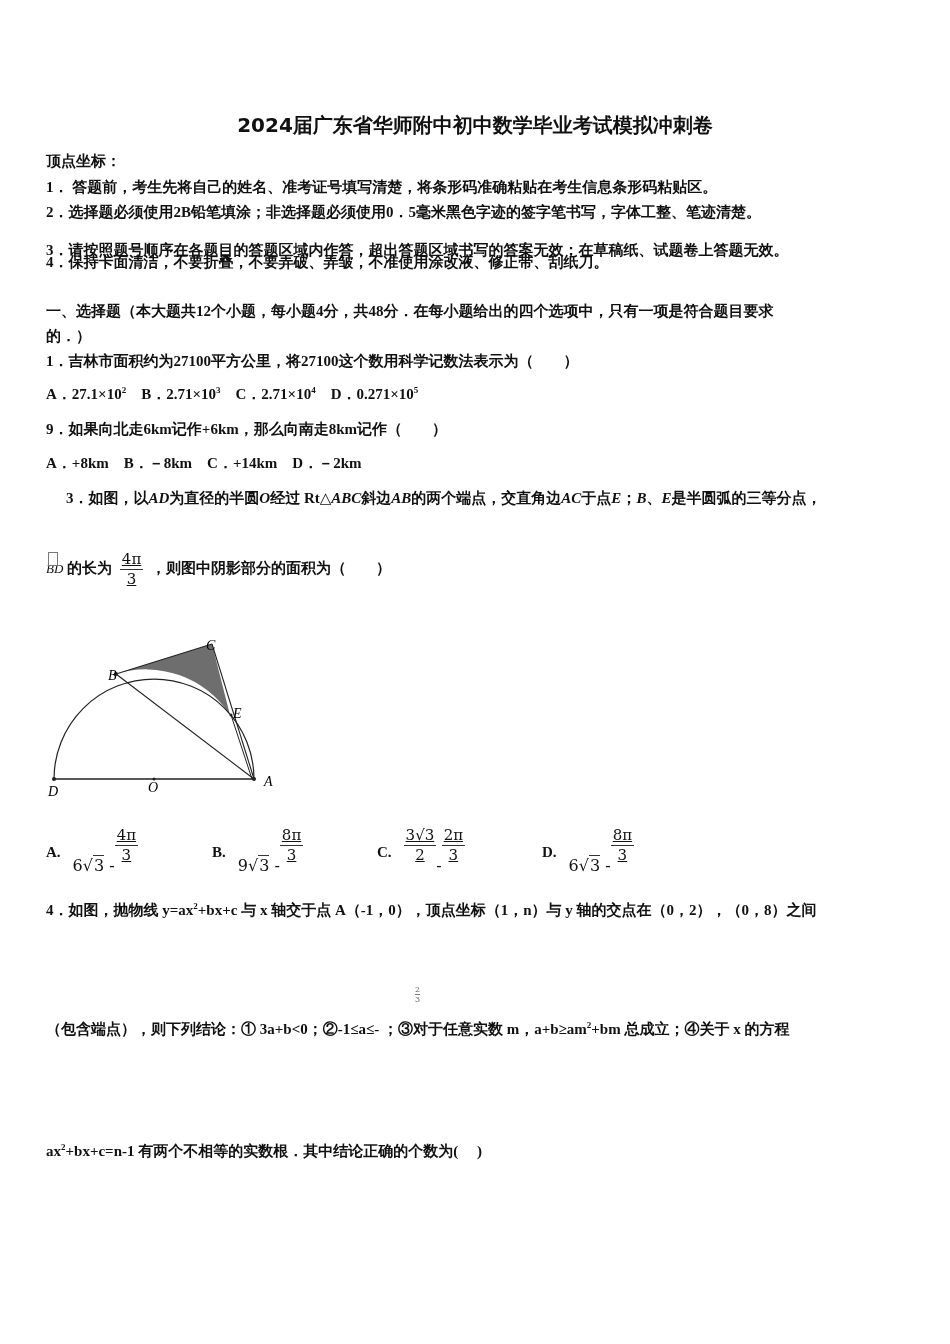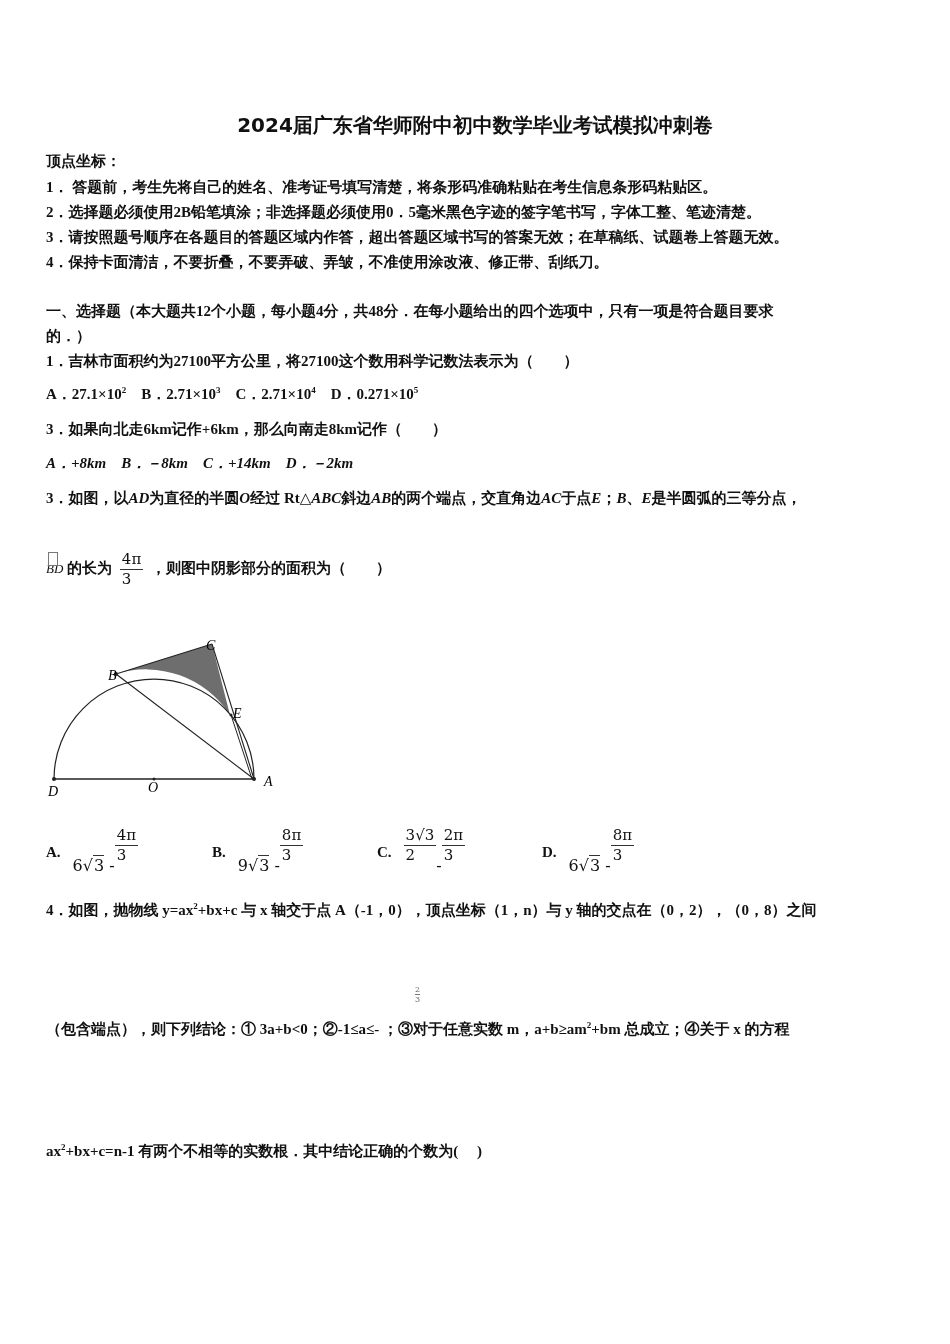--- a/index.html
+++ b/index.html
@@ -12,61 +12,61 @@
     .title {
       left: 0; width: 950px; top: 112px; text-align: center;
       font-family: "DejaVu Sans", "Liberation Sans", sans-serif;
       font-weight: bold; font-size: 20px; letter-spacing: 0px;
     }
     .notice { font-size: 15px; font-weight: bold; left: 46px; }
     .q { font-size: 15px; font-weight: bold; left: 46px; }
     .opt { font-size: 15px; font-weight: bold; }
     sup { font-size: 9px; vertical-align: 6px; }
     .ital { font-style: italic; font-weight: bold; font-family: "Liberation Serif", serif; }
-    .frac { display: inline-flex; flex-direction: column; align-items: flex-start; vertical-align: middle; font-weight: normal; font-family: "DejaVu Serif", serif; font-size: 15px; line-height: 19px; }
+    .frac { display: inline-flex; flex-direction: column; align-items: center; vertical-align: middle; font-weight: normal; font-family: "DejaVu Serif", serif; font-size: 15px; line-height: 19px; text-decoration: underline; }
     .frac .num { border-bottom: 1px solid #333; padding: 0 2px; }
     .frac .den { padding: 0 2px; }
     .math { font-family: "DejaVu Serif", serif; font-weight: normal; font-size: 16px; margin-top: 40px; }
     .sqrt { display: inline-block; }
     .sqrt .rad { border-top: 1px solid #333; padding-left: 1px; }
     .mini-frac { font-family: "DejaVu Serif", serif; font-size: 8px; color: #666; line-height: 9px; text-align: center; }
     .mini-frac .num { border-bottom: 1px solid #777; }
     .box { display: inline-block; width: 8px; height: 12px; border: 1px solid #777; position: absolute; left: 2px; top: -8px; }
   </style>
 </head>
 <body>
 
 <div class="abs title">2024届广东省华师附中初中数学毕业考试模拟冲刺卷</div>
 
 <div class="abs notice" style="top:152px;">顶点坐标：</div>
 <div class="abs notice" style="top:178px;">1．  答题前，考生先将自己的姓名、准考证号填写清楚，将条形码准确粘贴在考生信息条形码粘贴区。</div>
 <div class="abs notice" style="top:203px;">2．选择题必须使用2B铅笔填涂；非选择题必须使用0．5毫米黑色字迹的签字笔书写，字体工整、笔迹清楚。</div>
-<div class="abs notice" style="top:228px;">3．请按照题号顺序在各题目的答题区域内作答，超出答题区域书写的答案无效；在草稿纸、试题卷上答题无效。</div>
+<div class="abs notice" style="top:241px;">3．请按照题号顺序在各题目的答题区域内作答，超出答题区域书写的答案无效；在草稿纸、试题卷上答题无效。</div>
 <div class="abs notice" style="top:253px;text-align:right;">4．保持卡面清洁，不要折叠，不要弄破、弄皱，不准使用涂改液、修正带、刮纸刀。</div>
 
 <div class="abs q" style="top:302px;">一、选择题（本大题共12个小题，每小题4分，共48分．在每小题给出的四个选项中，只有一项是符合题目要求</div>
 <div class="abs q" style="top:327px;">的．）</div>
 
 <div class="abs q" style="top:352px;">1．吉林市面积约为27100平方公里，将27100这个数用科学记数法表示为（　　）</div>
 <div class="abs opt" style="top:385px; left:46px;">
   <span><span>A．</span><span>27.1×10</span><sup>2</sup></span>&nbsp;&nbsp;&nbsp;
   <span><span>B．</span><span>2.71×10</span><sup>3</sup></span>&nbsp;&nbsp;&nbsp;
   <span><span>C．</span><span>2.71×10</span><sup>4</sup></span>&nbsp;&nbsp;&nbsp;
   <span><span>D．</span><span>0.271×10</span><sup>5</sup></span>
 </div>
 
-<div class="abs q" style="top:420px;">3．如果向北走6km记作+6km，那么向南走8km记作（　　）</div>
-<div class="abs opt" style="top:454px; left:46px;font-style:italic;">
+<div class="abs q" style="top:420px;">9．如果向北走6km记作+6km，那么向南走8km记作（　　）</div>
+<div class="abs opt" style="top:454px; left:46px;">
   <span><span>A．</span><span>+8km</span></span>&nbsp;&nbsp;&nbsp;
   <span><span>B．</span><span>－8km</span></span>&nbsp;&nbsp;&nbsp;
   <span><span>C．</span><span>+14km</span></span>&nbsp;&nbsp;&nbsp;
   <span><span>D．</span><span>－2km</span></span>
 </div>
 
-<div class="abs q" style="top:489px;">
+<div class="abs q" style="top:489px;margin-left:20px;">
   <span>3．如图，以</span><span class="ital">AD</span><span>为直径的半圆</span><span class="ital">O</span><span>经过 Rt△</span><span class="ital">ABC</span><span>斜边</span><span class="ital">AB</span><span>的两个端点，交直角边</span><span class="ital">AC</span><span>于点</span><span class="ital">E</span><span>；</span><span class="ital">B</span><span>、</span><span class="ital">E</span><span>是半圆弧的三等分点，</span>
 </div>
 
 <div class="abs q" style="top:550px;">
   <span style="position:relative; display:inline-block;">
     <span class="box"></span>
     <span class="ital" style="font-weight:normal; font-size:13px;">BD</span>
   </span>
   <span>的长为</span>
   <span class="frac" style="margin:0 4px;">

